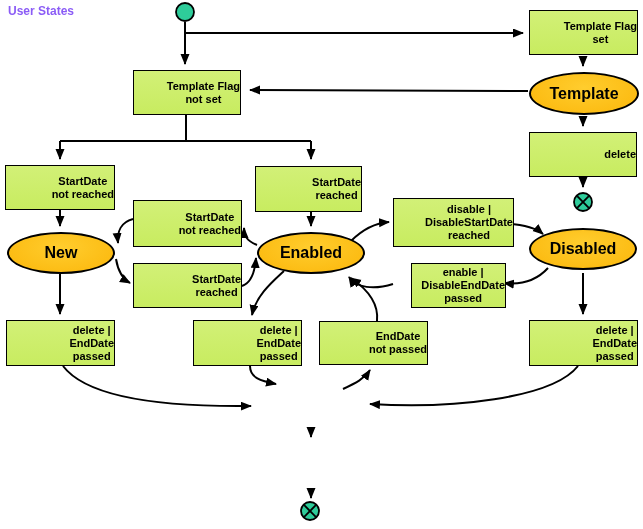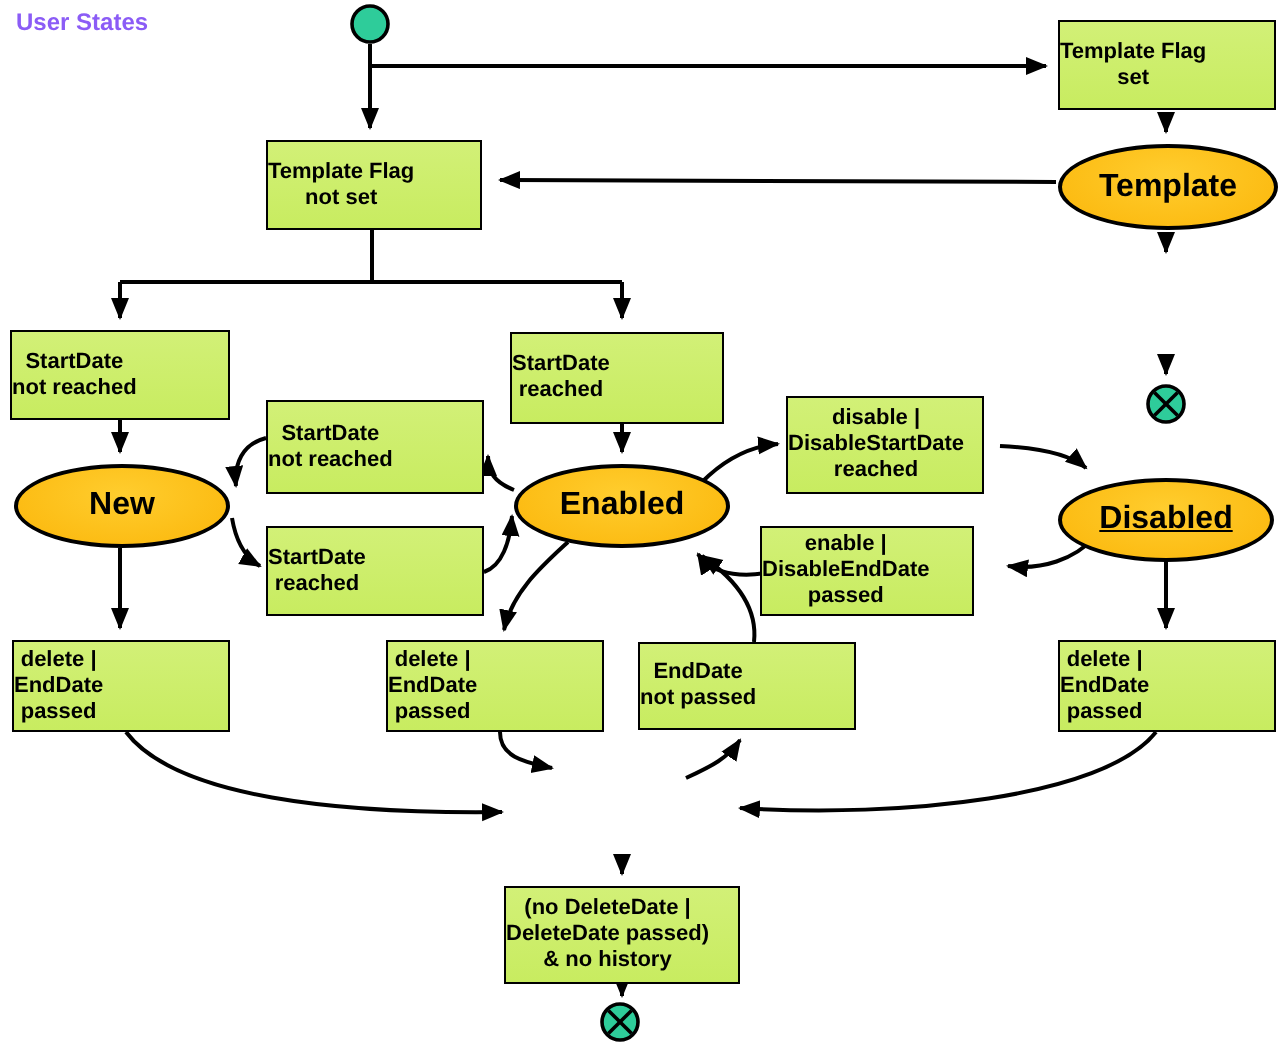--- a/index.html
+++ b/index.html
@@ -8,21 +8,21 @@
     font-family:"Liberation Sans", sans-serif; overflow:hidden;
   }
   .title {
     position:absolute; left:8px; top:4px;
     font:bold 12px/14px "Liberation Sans", sans-serif; color:#8b5cf6;
   }
   .box {
     position:absolute; box-sizing:border-box;
     background:linear-gradient(180deg,#d2f077 0%,#c8ec60 100%);
     border:1.5px solid #000;
-    display:flex; align-items:center; justify-content:flex-start;
+    display:flex; align-items:center; justify-content:flex-end;
     text-align:center; color:#000;
     font:bold 11px/13px "Liberation Sans", sans-serif;
     white-space:pre-line;
   }
   .state {
     position:absolute; box-sizing:border-box;
     background:radial-gradient(ellipse at 50% 35%, #ffcd2e 0%, #fbb60a 100%);
     border:2px solid #000; border-radius:50%;
     display:flex; align-items:center; justify-content:center;
     text-align:right; color:#000;
@@ -126,42 +126,45 @@
   </div>
 
   <div class="box" style="left:529px; top:10px; width:109px; height:45px;">
     <span>Template Flag
 set</span>
   </div>
   <div class="box" style="left:133px; top:70px; width:108px; height:45px;">
     <span>Template Flag
 not set</span>
   </div>
+  <div class="box" style="left:529px; top:132px; width:108px; height:45px;">
+    <span>delete</span>
+  </div>
   <div class="box" style="left:5px; top:165px; width:110px; height:45px;">
     <span>StartDate
 not reached</span>
   </div>
   <div class="box" style="left:255px; top:166px; width:107px; height:46px;">
     <span>StartDate
 reached</span>
   </div>
   <div class="box" style="left:133px; top:200px; width:109px; height:47px;">
     <span>StartDate
 not reached</span>
   </div>
   <div class="box" style="left:133px; top:263px; width:109px; height:45px;">
     <span>StartDate
 reached</span>
   </div>
-  <div class="box" style="left:393px; top:198px; width:99px; height:49px;">
+  <div class="box" style="left:393px; top:198px; width:121px; height:49px;">
     <span>disable |
 DisableStartDate
 reached</span>
   </div>
-  <div class="box" style="left:380px; top:263px; width:107px; height:45px;">
+  <div class="box" style="left:411px; top:263px; width:95px; height:45px;">
     <span>enable |
 DisableEndDate
 passed</span>
   </div>
   <div class="box" style="left:6px; top:320px; width:109px; height:46px;">
     <span>delete |
 EndDate
 passed</span>
   </div>
   <div class="box" style="left:193px; top:320px; width:109px; height:46px;">
@@ -171,32 +174,27 @@
   </div>
   <div class="box" style="left:319px; top:321px; width:109px; height:44px;">
     <span>EndDate
 not passed</span>
   </div>
   <div class="box" style="left:529px; top:320px; width:109px; height:46px;">
     <span>delete |
 EndDate
 passed</span>
   </div>
-  <div class="box" style="left:252px; top:443px; width:118px; height:49px;">
-    <span>(no DeleteDate |
-DeleteDate passed)
-&amp; no history</span>
-  </div>
 
   <div class="state" style="left:529px; top:72px; width:110px; height:43px;">
     <span>Template</span>
   </div>
   <div class="state" style="left:257px; top:232px; width:108px; height:42px;">
     <span>Enabled</span>
   </div>
   <div class="state" style="left:7px; top:232px; width:108px; height:42px;">
     <span>New</span>
   </div>
-  <div class="state" style="left:529px; top:239px; width:108px; height:42px;text-decoration:underline;">
+  <div class="state" style="left:529px; top:228px; width:108px; height:42px;">
     <span>Disabled</span>
   </div>
 
 </div>
 
 </body></html>

